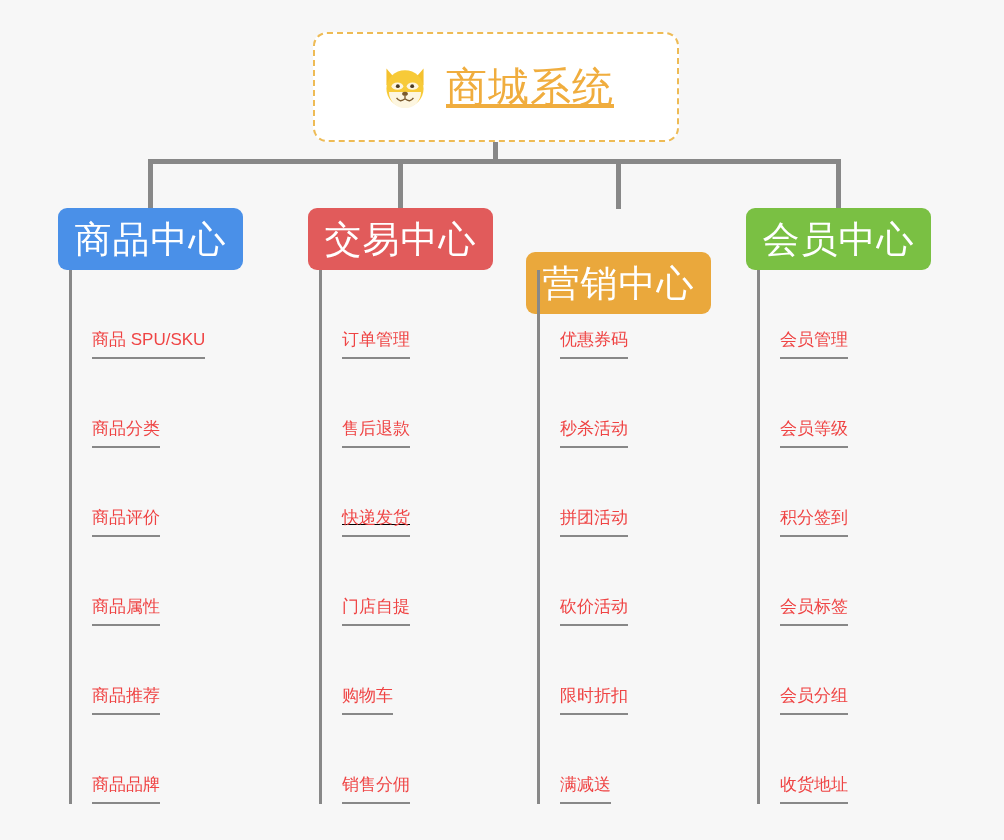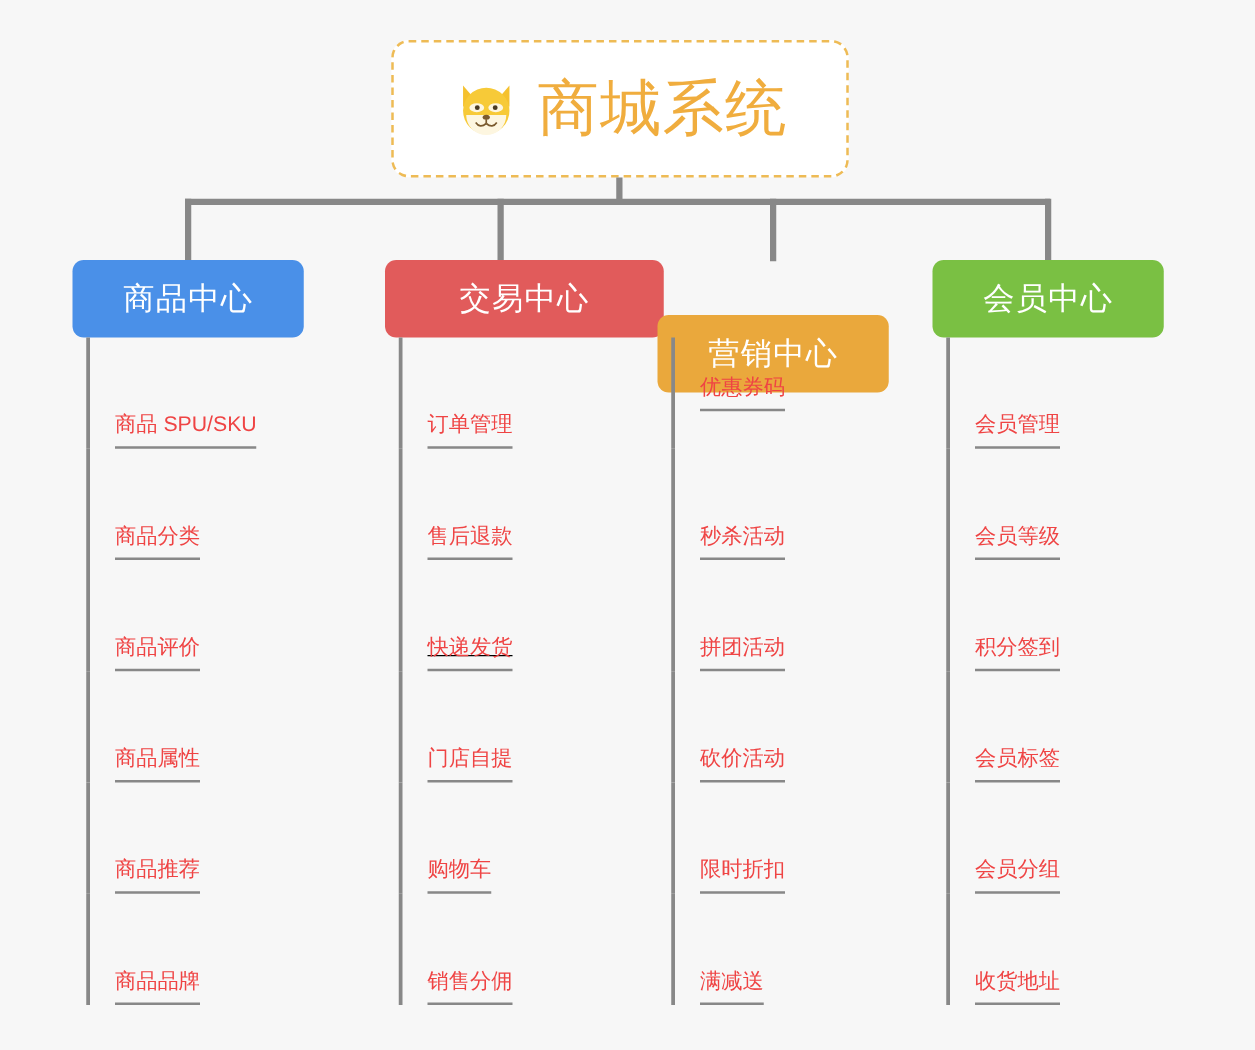--- a/index.html
+++ b/index.html
@@ -35,25 +35,26 @@
     justify-content: center;
     gap: 14px;
   }
   .root-emoji {
     width: 54px;
     height: 54px;
     flex: 0 0 auto;
     display: block;
   }
   .root-title {
-    font-size: 49px;
+    font-size: 41px;
     line-height: 1;
     color: #f0ad3e;
     letter-spacing: 1px;
     white-space: nowrap;
+    text-decoration: underline;
   }
 
   
   .conn {
     position: absolute;
     background: #888888;
   }
   .conn-v-root {
     left: 493px;
     top: 142px;
@@ -77,21 +78,21 @@
     position: absolute;
     top: 208px;
     height: 62px;
     box-sizing: border-box;
     border-radius: 9px;
     display: flex;
     align-items: center;
     justify-content: center;
   }
   .cat-label {
-    font-size: 25px;
+    font-size: 37px;
     line-height: 1;
     color: #ffffff;
     letter-spacing: 1px;
     white-space: nowrap;
   }
 
   
   .leaf-col {
     position: absolute;
     top: 270px;
@@ -157,21 +158,21 @@
         <span class="leaf-text" style="border-bottom-color: rgb(136, 136, 136);">商品属性</span>
       </div>
       <div class="leaf-item" style="border-left-color: rgb(136, 136, 136);">
         <span class="leaf-text" style="border-bottom-color: rgb(136, 136, 136);">商品推荐</span>
       </div>
       <div class="leaf-item" style="border-left-color: rgb(136, 136, 136);">
         <span class="leaf-text" style="border-bottom-color: rgb(136, 136, 136);">商品品牌</span>
       </div>
     </div>
     <div class="conn conn-drop" style="left: 398px; background: rgb(136, 136, 136);"></div>
-    <div class="cat-box" style="left: 308px; width: 223px; background: rgb(225, 91, 91);">
+    <div class="cat-box" style="left: 308px; width: 185px; background: rgb(225, 91, 91);">
       <div class="cat-label">交易中心</div>
     </div>
     <div class="leaf-col" style="left: 319px;">
       <div class="leaf-item" style="border-left-color: rgb(136, 136, 136);">
         <span class="leaf-text" style="border-bottom-color: rgb(136, 136, 136);">订单管理</span>
       </div>
       <div class="leaf-item" style="border-left-color: rgb(136, 136, 136);">
         <span class="leaf-text" style="border-bottom-color: rgb(136, 136, 136);">售后退款</span>
       </div>
       <div class="leaf-item" style="border-left-color: rgb(136, 136, 136); text-decoration: underline;">
@@ -185,21 +186,21 @@
       </div>
       <div class="leaf-item" style="border-left-color: rgb(136, 136, 136);">
         <span class="leaf-text" style="border-bottom-color: rgb(136, 136, 136);">销售分佣</span>
       </div>
     </div>
     <div class="conn conn-drop" style="left: 616px; background: rgb(136, 136, 136);"></div>
     <div class="cat-box" style="left: 526px; width: 185px; background: rgb(234, 168, 60); margin-top: 44px;">
       <div class="cat-label">营销中心</div>
     </div>
     <div class="leaf-col" style="left: 537px;">
-      <div class="leaf-item" style="border-left-color: rgb(136, 136, 136); align-items: center;">
+      <div class="leaf-item" style="border-left-color: rgb(136, 136, 136);">
         <span class="leaf-text" style="border-bottom-color: rgb(136, 136, 136);">优惠券码</span>
       </div>
       <div class="leaf-item" style="border-left-color: rgb(136, 136, 136);">
         <span class="leaf-text" style="border-bottom-color: rgb(136, 136, 136);">秒杀活动</span>
       </div>
       <div class="leaf-item" style="border-left-color: rgb(136, 136, 136);">
         <span class="leaf-text" style="border-bottom-color: rgb(136, 136, 136);">拼团活动</span>
       </div>
       <div class="leaf-item" style="border-left-color: rgb(136, 136, 136);">
         <span class="leaf-text" style="border-bottom-color: rgb(136, 136, 136);">砍价活动</span>

